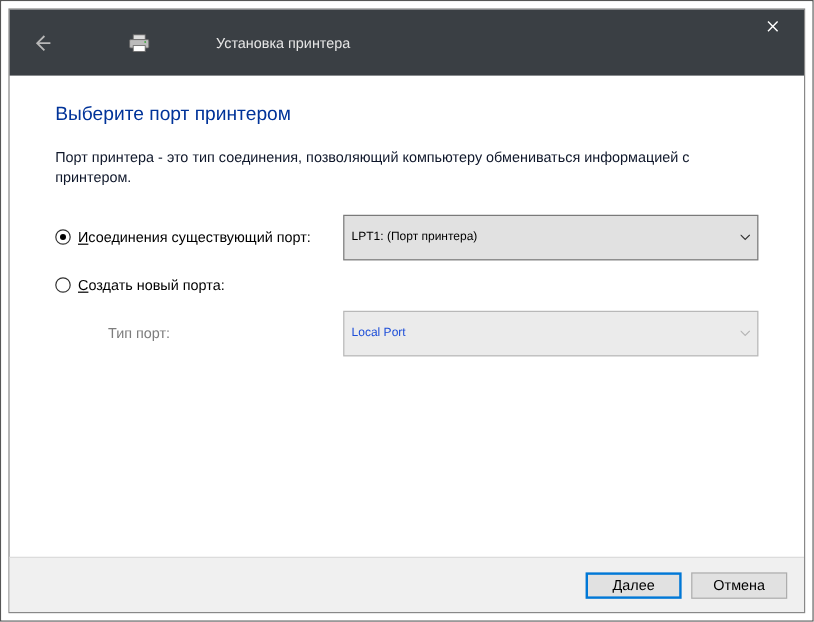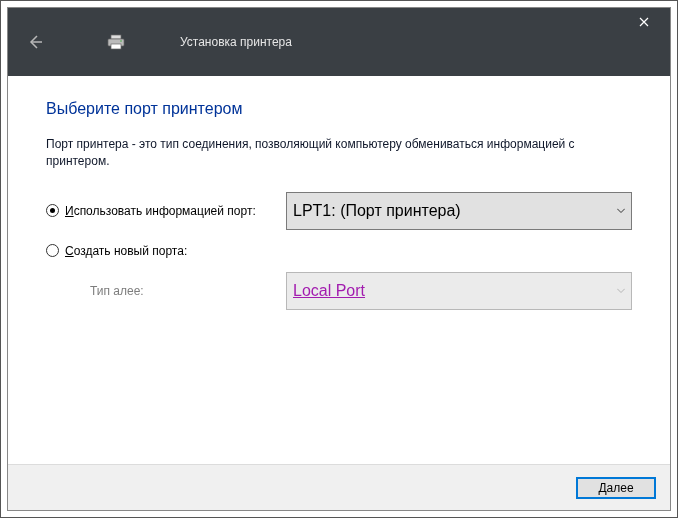--- a/index.html
+++ b/index.html
@@ -19,21 +19,21 @@
     }
     .dialog {
       background: #fff;
       height: 100%;
       display: flex;
       flex-direction: column;
       border: 1px solid #888;
     }
     .header {
       background: #3a3f44;
-      height: 68px;
+      height: 55px;
       display: flex;
       align-items: center;
       padding: 0 4px;
       position: relative;
       gap: 47px;
     }
     .back-btn {
       width: 34px;
       height: 34px;
       display: flex;
@@ -118,27 +118,26 @@
     .radio-text .u { text-decoration: underline; }
     .dd {
       flex: 1;
       height: 21px;
       border: 1px solid #7a7a7a;
       background: #e1e1e1;
       display: flex;
       align-items: center;
       padding: 18px 6px;
       position: relative;
-      font-size: 16px;
+      font-size: 10px;
     }
     .dd.disabled {
       border: 1px solid #b8b8b8;
       background: #ebebeb;
-      color: #a21caf;
-      text-decoration: underline;
+      color: #1d4ed8;
     }
     .dd-arrow {
       position: absolute;
       right: 6px;
       top: 50%;
       transform: translateY(-50%);
     }
     .dd-arrow svg { width: 8px; height: 5px; display: block; }
     .dd.disabled .dd-arrow { opacity: 0.4; }
     .port-type-row {
@@ -209,52 +208,55 @@
       </div>
     </div>
 
     <div class="content">
       <h1 class="heading">Выберите порт принтером</h1>
       <p class="desc">Порт принтера - это тип соединения, позволяющий компьютеру обмениваться информацией с принтером.</p>
 
       <div class="row">
         <div class="radio-label-group">
           <span class="radio-custom checked"></span>
-          <span class="radio-text"><span class="u">И</span><span>спользовать информацией порт:</span></span>
+          <span class="radio-text"><span class="u">И</span><span>соединения существующий порт:</span></span>
         </div>
         <div class="dd">
           <span>LPT1: (Порт принтера)</span>
           <span class="dd-arrow">
             <svg viewBox="0 0 8 5">
                 <path d="M0 0 L4 4 L8 0" stroke="#333" stroke-width="1" fill="none"></path>
               </svg>
           </span>
         </div>
       </div>
 
       <div class="row">
         <div class="radio-label-group">
           <span class="radio-custom"></span>
           <span class="radio-text"><span class="u">С</span><span>оздать новый порта:</span></span>
         </div>
       </div>
 
       <div class="port-type-row">
-        <div class="port-type-label">Тип алее:</div>
+        <div class="port-type-label">Тип порт:</div>
         <div class="dd disabled">
           <span>Local Port</span>
           <span class="dd-arrow">
             <svg viewBox="0 0 8 5">
                 <path d="M0 0 L4 4 L8 0" stroke="#666" stroke-width="1" fill="none"></path>
               </svg>
           </span>
         </div>
       </div>
     </div>
 
     <div class="footer">
       <div class="btn primary">
         <span><span class="u">Д</span><span>алее</span></span>
       </div>
+      <div class="btn">
+        <span>Отмена</span>
+      </div>
     </div>
 
   </div>
 </div>
 
 </body></html>

